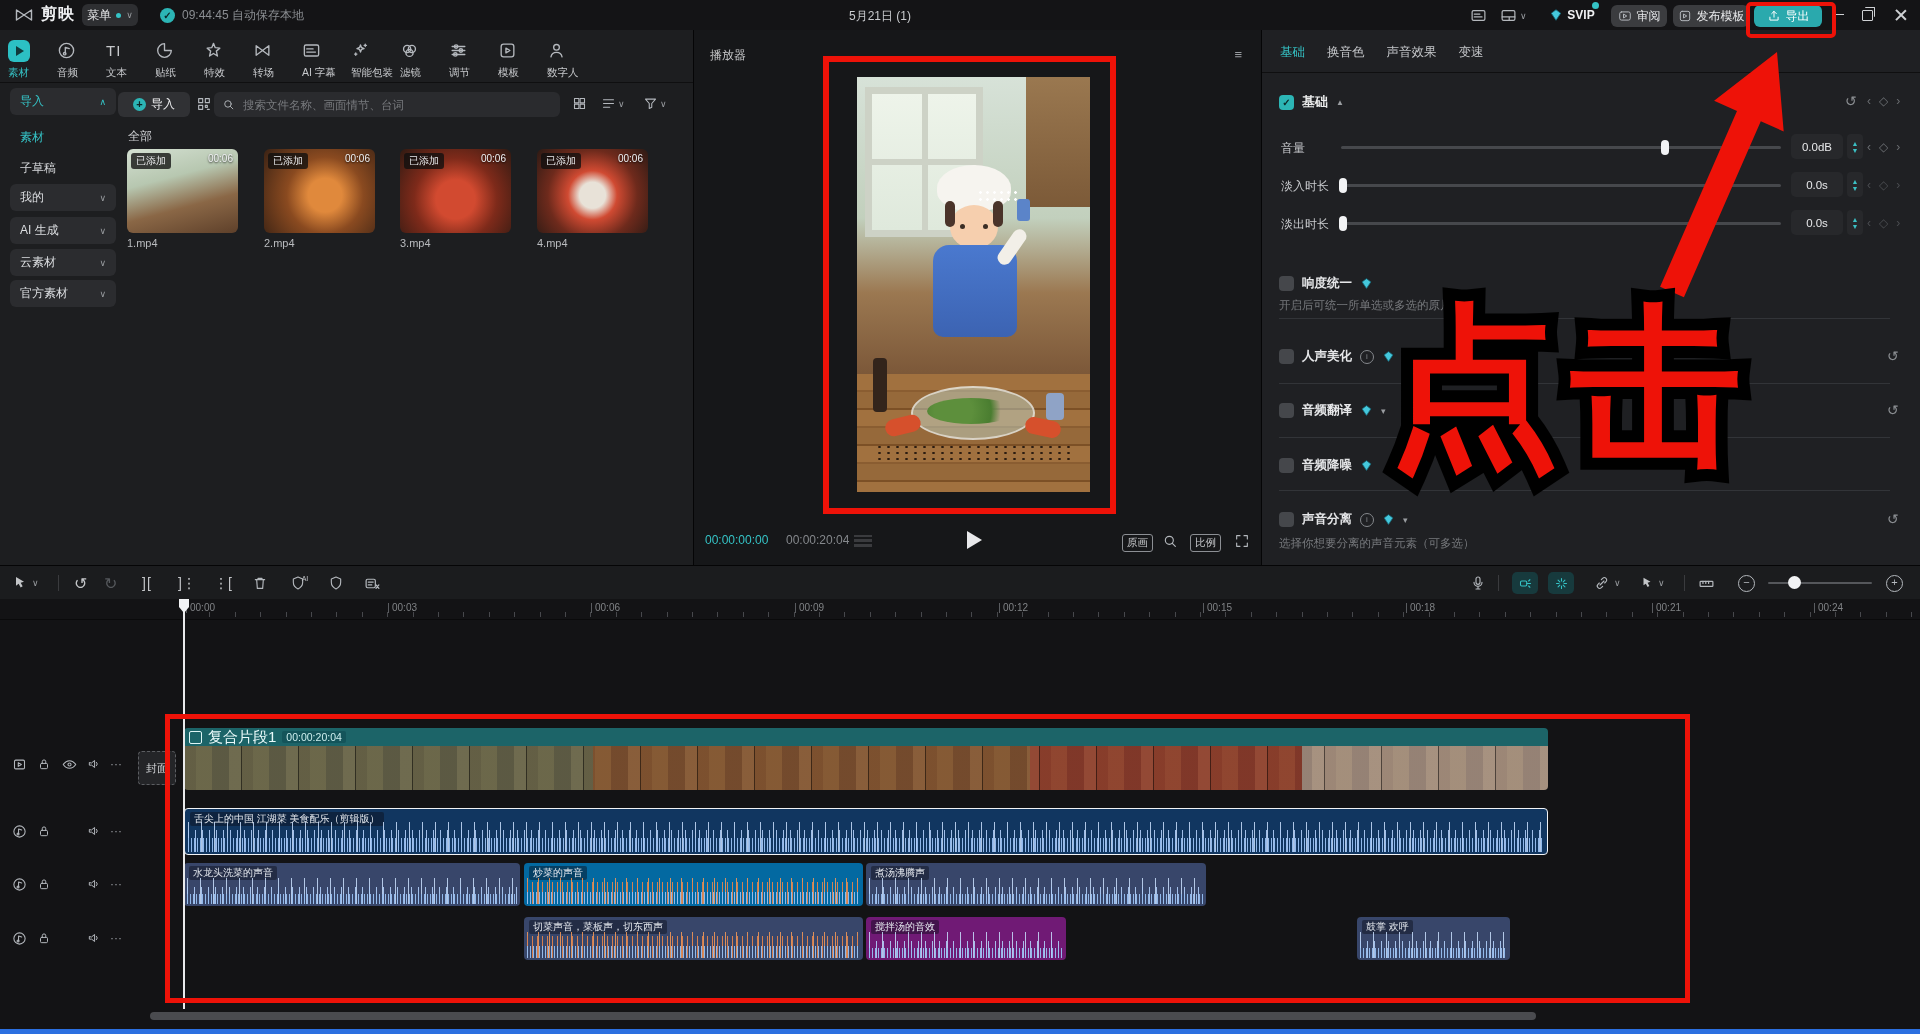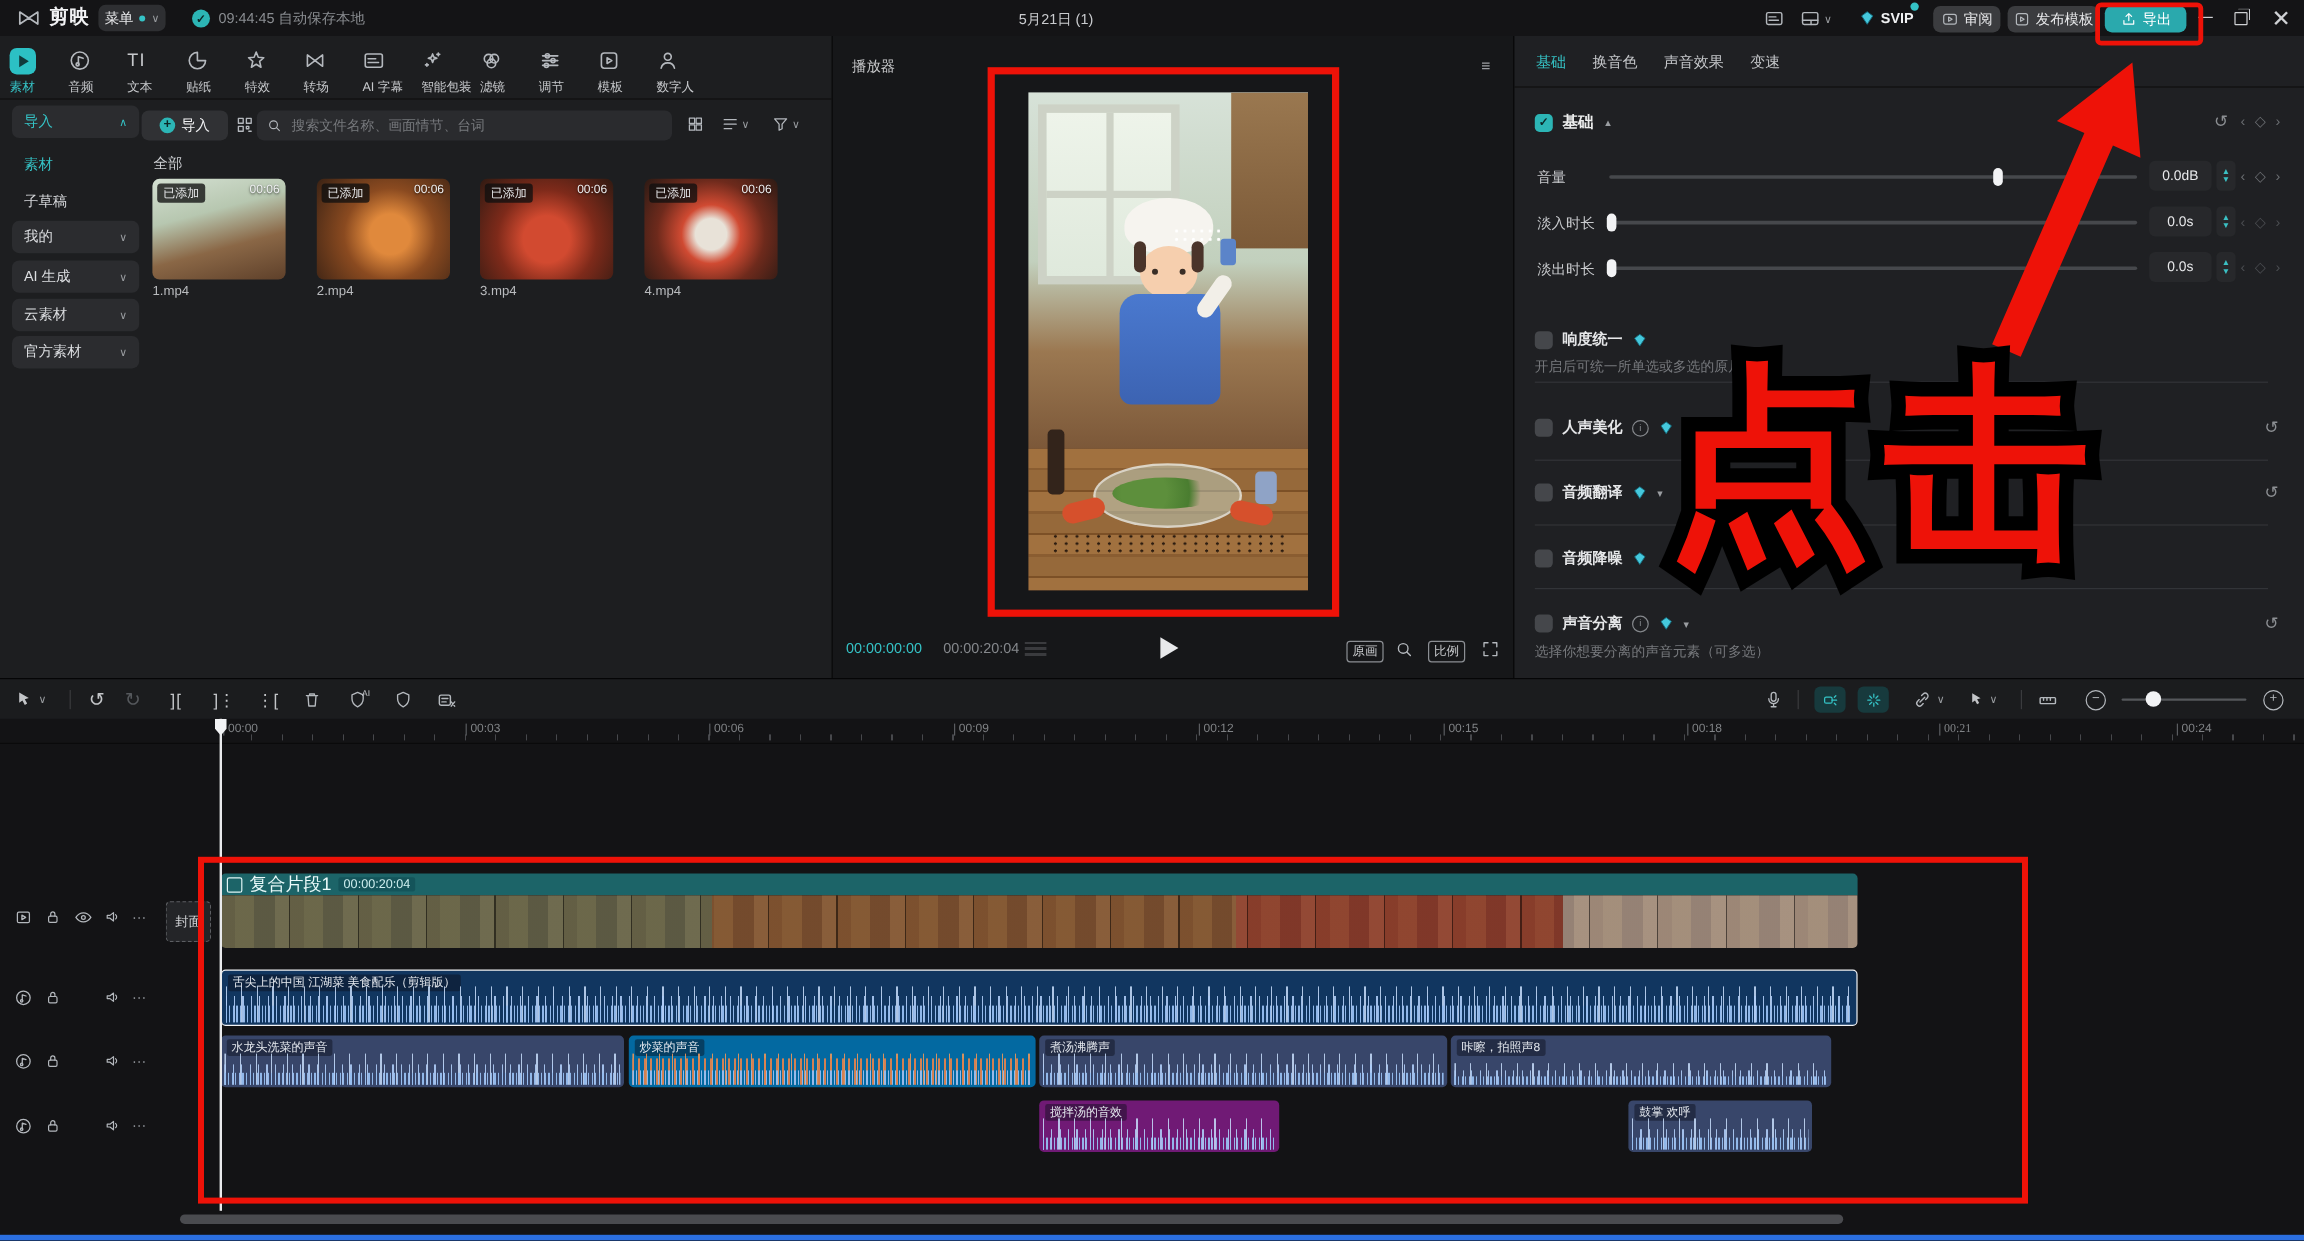--- a/index.html
+++ b/index.html
@@ -743,21 +743,21 @@
   <div id="timeline">
     <div id="ruler">
       <div class="ticks"></div>
       <span class="rlab" style="left:190px;text-align:right;">00:00</span>
       <span class="rlab" style="left:392px;">00:03</span>
       <span class="rlab" style="left:595px;">00:06</span>
       <span class="rlab" style="left:799px;">00:09</span>
       <span class="rlab" style="left:1003px;">00:12</span>
       <span class="rlab" style="left:1207px;">00:15</span>
       <span class="rlab" style="left:1410px;">00:18</span>
-      <span class="rlab" style="left:1620px;font-family:Liberation Serif, serif;">00:21</span>
+      <span class="rlab" style="left:1656px;">00:21</span>
       <span class="rlab" style="left:1818px;">00:24</span>
     </div>
 
     <div class="thead-ic" style="left:12px;top:158px;">
         <svg class="i" width="15" height="15">
           <use href="#i-pbox"></use>
         </svg>
       </div>
     <div class="thead-ic" style="left:37px;top:158px;">
         <svg class="i" width="14" height="14">
@@ -848,25 +848,25 @@
         <div class="wave"></div>
     </div>
     <div class="clip" style="left:524px;top:264px;width:339px;height:43px;background:#0369a1;">
       <span class="cliplab">炒菜的声音</span>
         <div class="wave hot"></div>
     </div>
     <div class="clip" style="left:866px;top:264px;width:340px;height:43px;background:#38466a;">
       <span class="cliplab">煮汤沸腾声</span>
         <div class="wave"></div>
     </div>
-    <div class="clip" style="left:1209px;top:264px;width:317px;height:43px;background:#38466a;">
-      <span class="cliplab">咔嚓，拍照声8</span>
-        <div class="wave" style="background-size:100% 7px,100% 12px,100% 18px;"></div>
-    </div>
-
+
+    <div class="clip" style="left:524px;top:318px;width:339px;height:43px;background:#38466a;">
+      <span class="cliplab">切菜声音，菜板声，切东西声</span>
+        <div class="wave hot"></div>
+    </div>
     <div class="clip" style="left:866px;top:318px;width:200px;height:43px;background:#701a75;">
       <span class="cliplab">搅拌汤的音效</span>
         <div class="wave"></div>
     </div>
     <div class="clip" style="left:1357px;top:318px;width:153px;height:43px;background:#38466a;">
       <span class="cliplab">鼓掌 欢呼</span>
         <div class="wave"></div>
     </div>
 
     <div id="playhead-line"></div>

